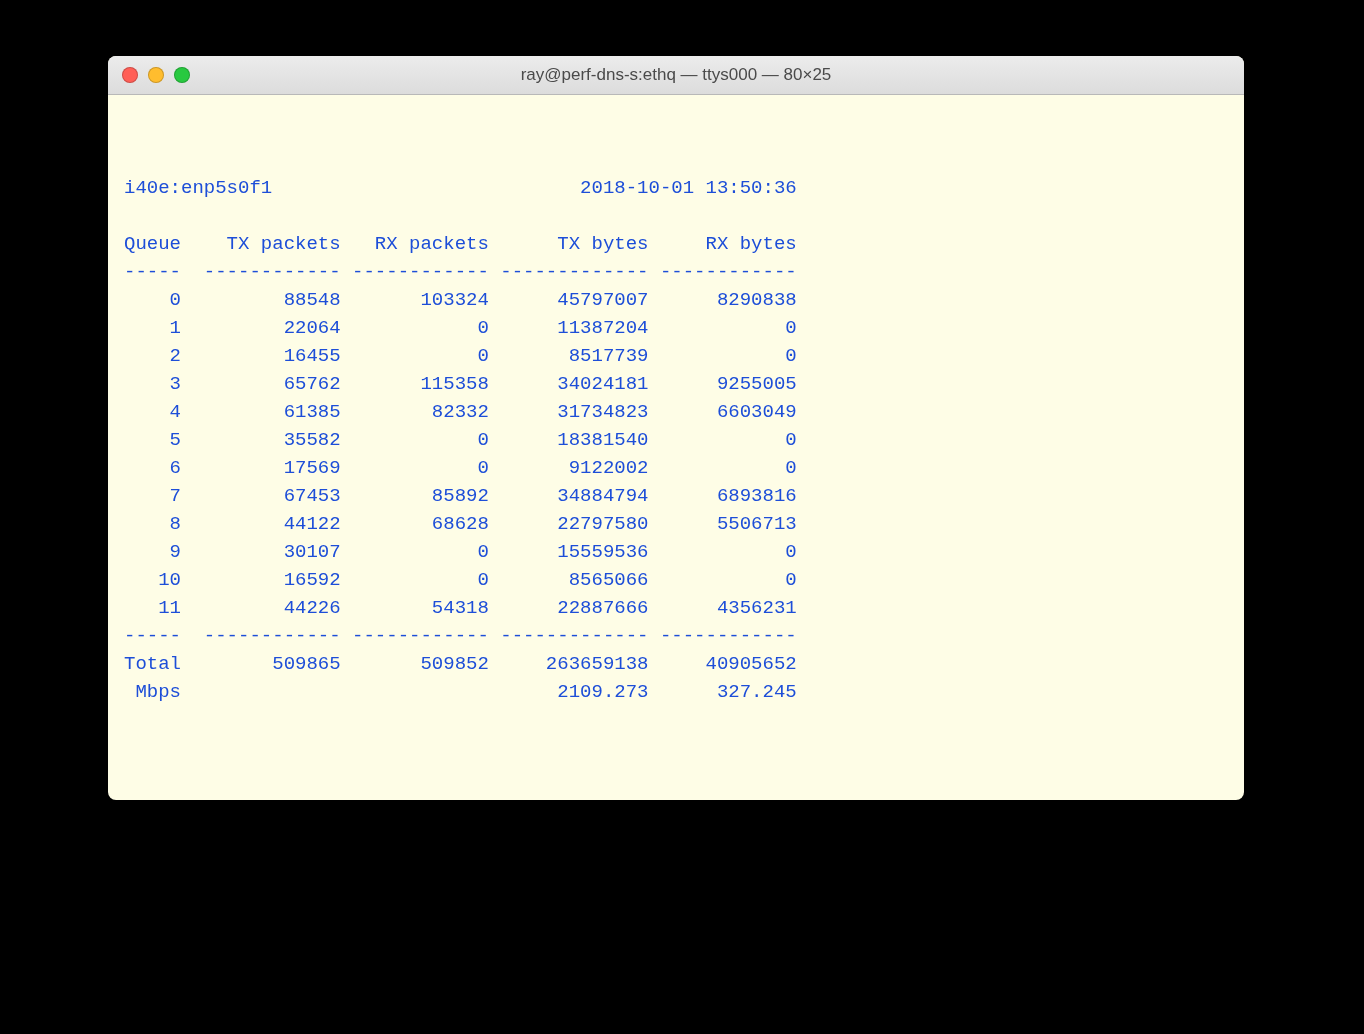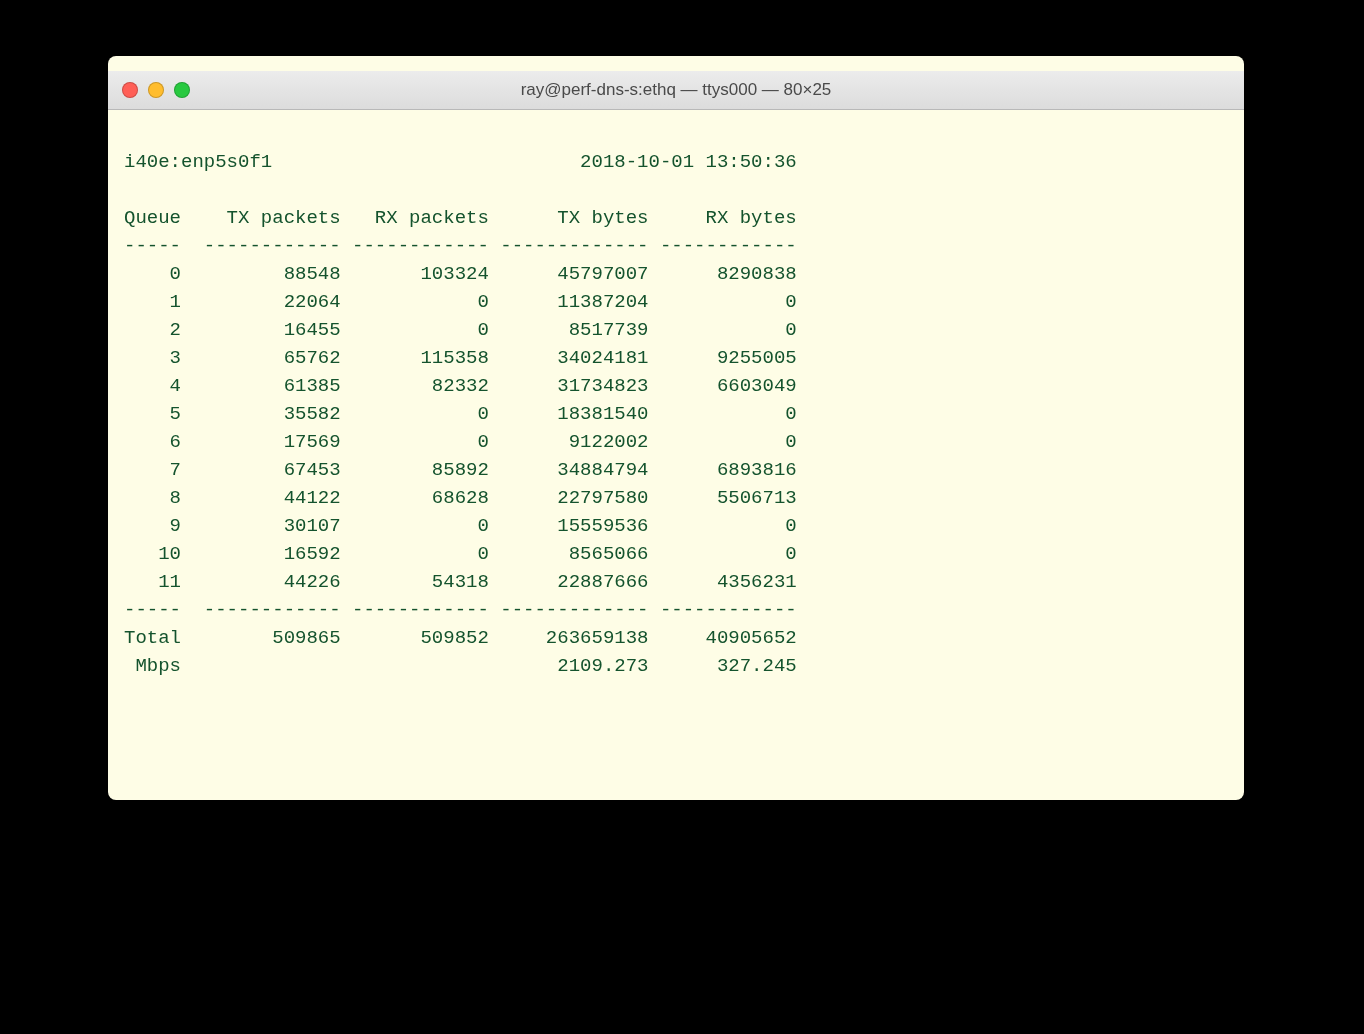--- a/index.html
+++ b/index.html
@@ -24,21 +24,20 @@
     flex-direction: column;
   }
   .titlebar {
     height: 38px;
     flex: 0 0 38px;
     background: linear-gradient(#ececec, #dcdcdc);
     border-bottom: 1px solid #b8b8b8;
     display: flex;
     align-items: center;
     position: relative;
-    margin-top: 15px;
   }
   .traffic {
     position: absolute;
     left: 14px;
     top: 50%;
     transform: translateY(-50%);
     display: flex;
     gap: 10px;
   }
   .tl {
@@ -54,25 +53,26 @@
     flex: 1;
     text-align: center;
     font-family: -apple-system, "Helvetica Neue", Arial, sans-serif;
     font-size: 17px;
     color: #4a4a4a;
     user-select: none;
   }
   .term {
     flex: 1;
     padding: 10px 16px 16px 16px;
-    color: #14532d;
+    color: #1d4ed8;
     font-size: 19px;
     line-height: 28px;
     white-space: pre;
     letter-spacing: 0;
+    margin-top: 41px;
   }
 </style>
 </head>
 <body>
 
 <div class="window">
   <div class="titlebar">
     <div class="traffic">
       <div class="tl close"></div>
       <div class="tl min"></div>

